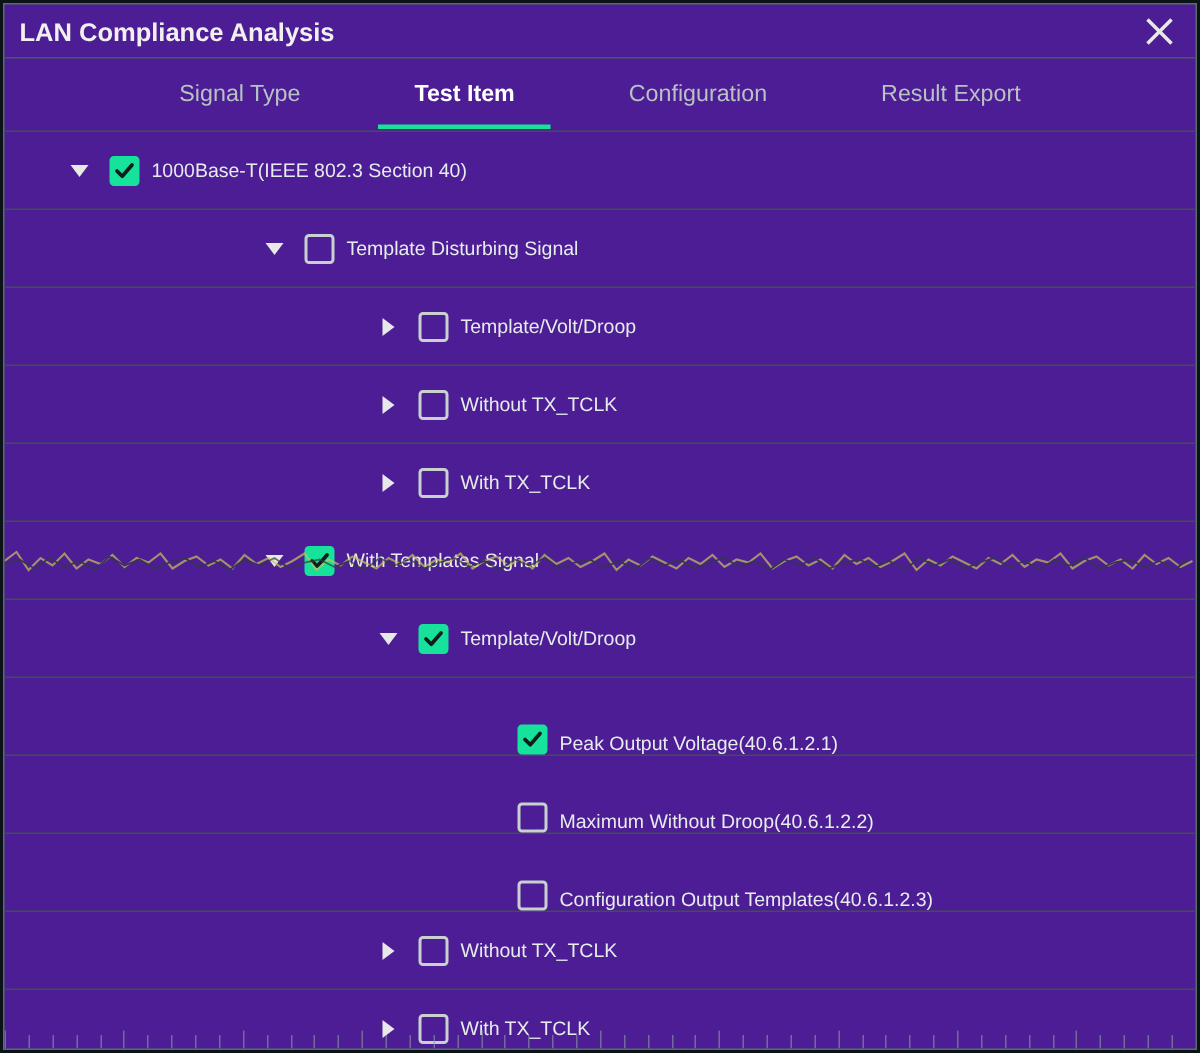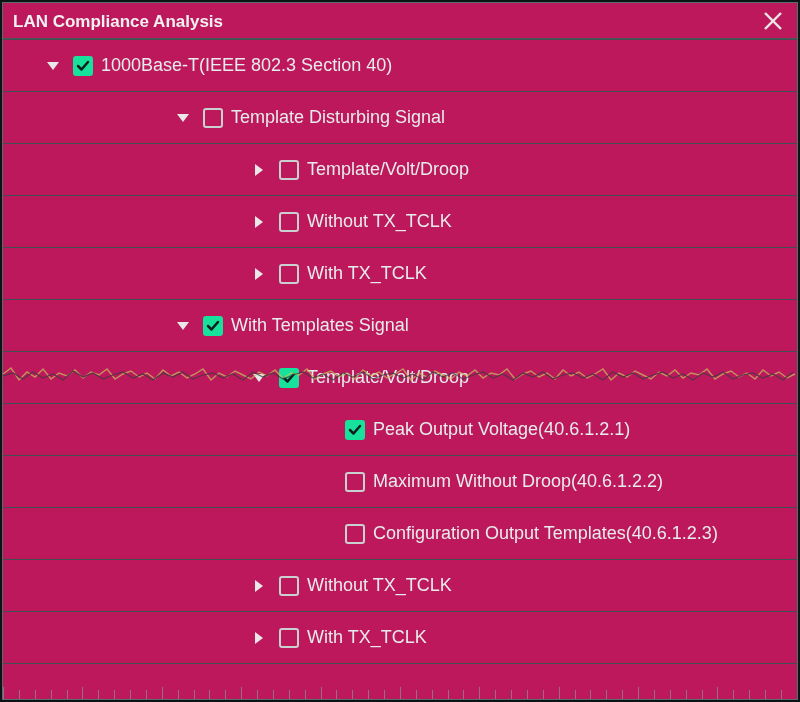--- a/index.html
+++ b/index.html
@@ -12,21 +12,21 @@
     height: 702px;
     overflow: hidden;
     position: relative;
     color: #e8e8e8;
     font-size: 15px;
   }
   .dialog {
     width: 796px;
     height: 698px;
     margin: 2px;
-    background: #be185d;
+    background: #4c1d95;
     border: 1px solid #5a6d6d;
     position: relative;
     overflow: hidden;
   }
   .titlebar {
     height: 36px;
     border-bottom: 1px solid #4a5a5a;
     display: flex;
     align-items: center;
     justify-content: space-between;
@@ -73,21 +73,21 @@
   .row {
     display: flex;
     align-items: center;
     height: 52px;
     border-bottom: 1px solid #3f5050;
     cursor: pointer;
   }
   .indent-0 { padding-left: 40px; }
   .indent-1 { padding-left: 170px; }
   .indent-2 { padding-left: 246px; }
-  .indent-3 { padding-left: 312px; }
+  .indent-3 { padding-left: 312px; align-items: flex-end; }
   .arrow {
     width: 20px;
     display: inline-flex;
     justify-content: center;
     margin-right: 10px;
     flex-shrink: 0;
   }
   .checkbox {
     width: 20px; height: 20px;
     border: 2px solid #c8d0d0;
@@ -97,21 +97,21 @@
     align-items: center;
     justify-content: center;
     flex-shrink: 0;
   }
   .checkbox.checked {
     background: #16e29b;
     border-color: #16e29b;
   }
   .row-label {
     color: #e6ecec;
-    font-size: 18px;
+    font-size: 13px;
   }
   .noise {
     position: absolute;
     left: 0; right: 0;
     top: 358px;
     height: 26px;
     pointer-events: none;
     opacity: 0.70;
     z-index: 2;
   }
@@ -139,20 +139,26 @@
   <div class="titlebar">
     <span class="title">LAN Compliance Analysis</span>
     <div class="close-btn">
       <svg width="20" height="20" viewBox="0 0 20 20">
         <line x1="2" y1="2" x2="18" y2="18" stroke="#e8e8e8" stroke-width="2.4"></line>
         <line x1="18" y1="2" x2="2" y2="18" stroke="#e8e8e8" stroke-width="2.4"></line>
       </svg>
     </div>
   </div>
 
+  <div class="tabs">
+    <div class="tab">Signal Type</div>
+    <div class="tab active">Test Item</div>
+    <div class="tab">Configuration</div>
+    <div class="tab">Result Export</div>
+  </div>
 
   <div class="tree" id="tree">
 
   <div class="row indent-0">
         <span class="arrow">
           <svg width="14" height="14" viewBox="0 0 14 14">
             <polygon points="1,3 13,3 7,11" fill="#e8e8e8"></polygon>
           </svg>
         </span>
         <span class="checkbox checked">

